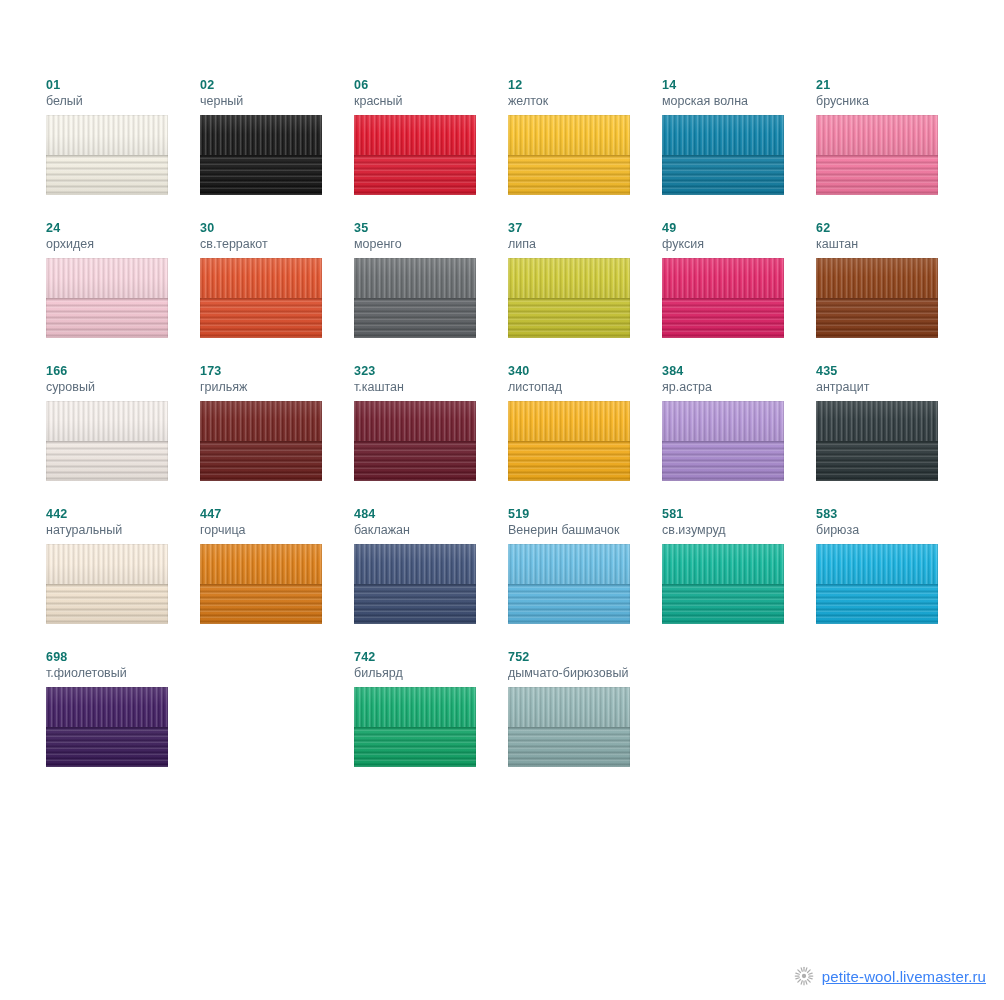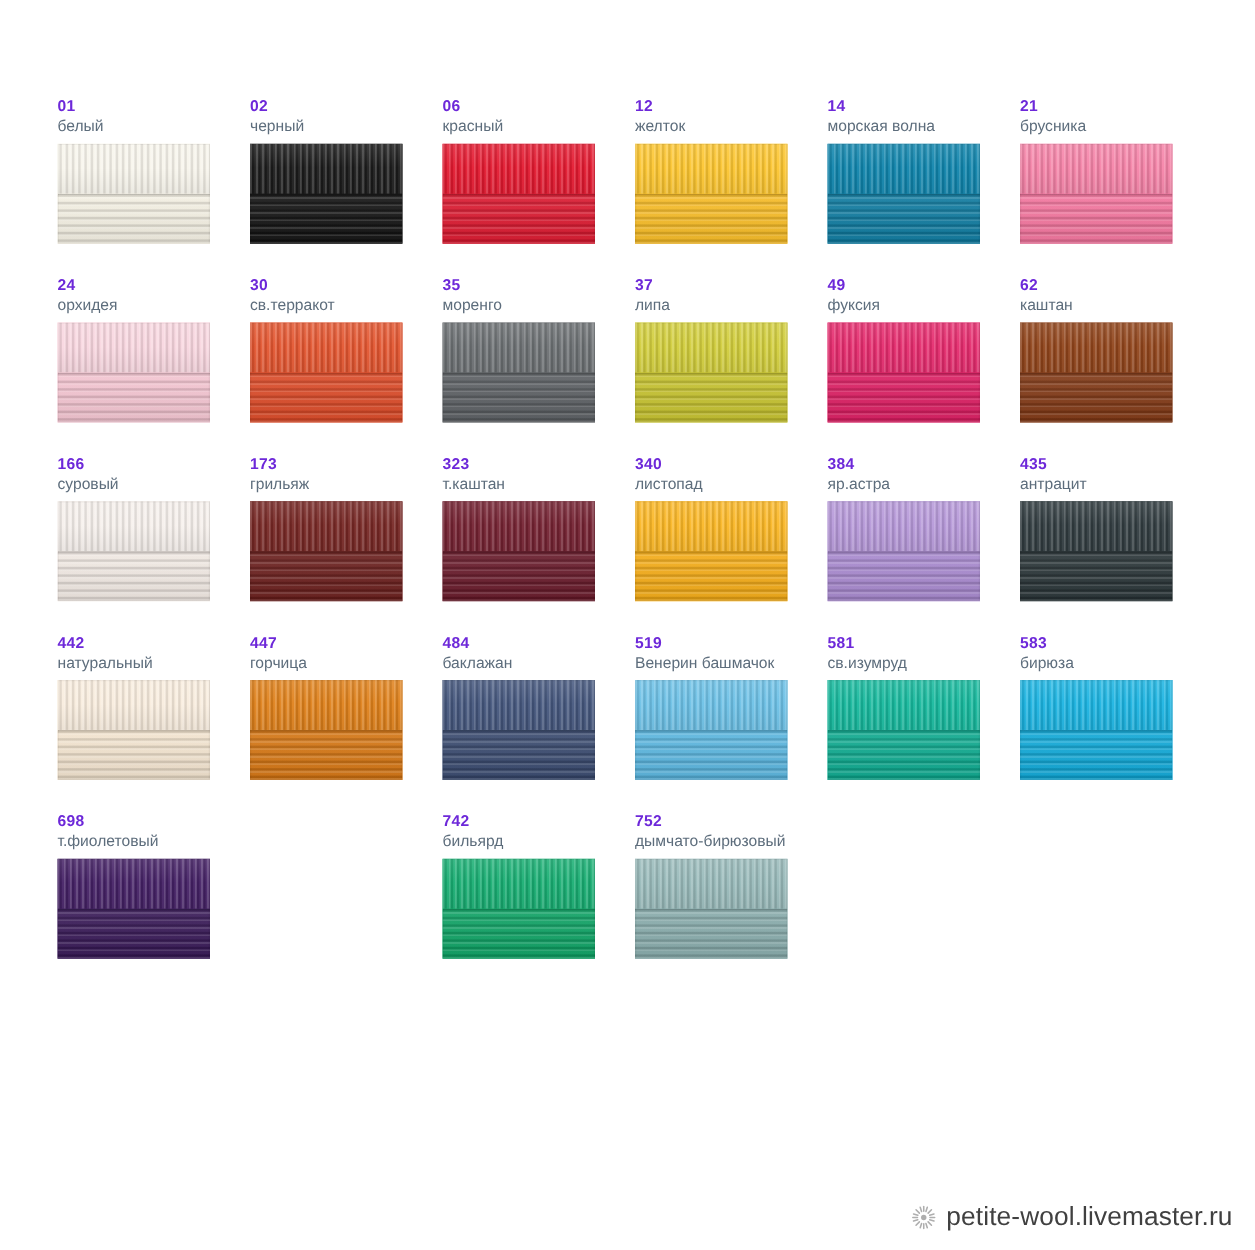--- a/index.html
+++ b/index.html
@@ -35,21 +35,21 @@
   .swatch-cell {
     width: 154px;
     height: 143px;
     position: relative;
   }
   .swatch-cell.empty { visibility: hidden; }
 
   .swatch-code {
     font-size: 12.5px;
     font-weight: bold;
-    color: #6d28d9;
+    color: #0f766e;
     line-height: 15px;
     letter-spacing: 0.2px;
     white-space: nowrap;
   }
   .swatch-name {
     font-size: 12.5px;
     font-weight: normal;
     color: #5d6d7c;
     line-height: 16px;
     white-space: nowrap;
@@ -116,24 +116,25 @@
 
   .watermark {
     position: absolute;
     right: 18px;
     bottom: 14px;
     display: flex;
     align-items: center;
     gap: 8px;
   }
   .watermark-text {
-    font-size: 21px;
-    color: #404040;
+    font-size: 15px;
+    color: #3b82f6;
     letter-spacing: 0.1px;
     white-space: nowrap;
+    text-decoration: underline;
   }
   .watermark-icon {
     width: 20px;
     height: 20px;
     display: block;
     opacity: 0.8;
   }
 </style>
 </head>
 <body>

